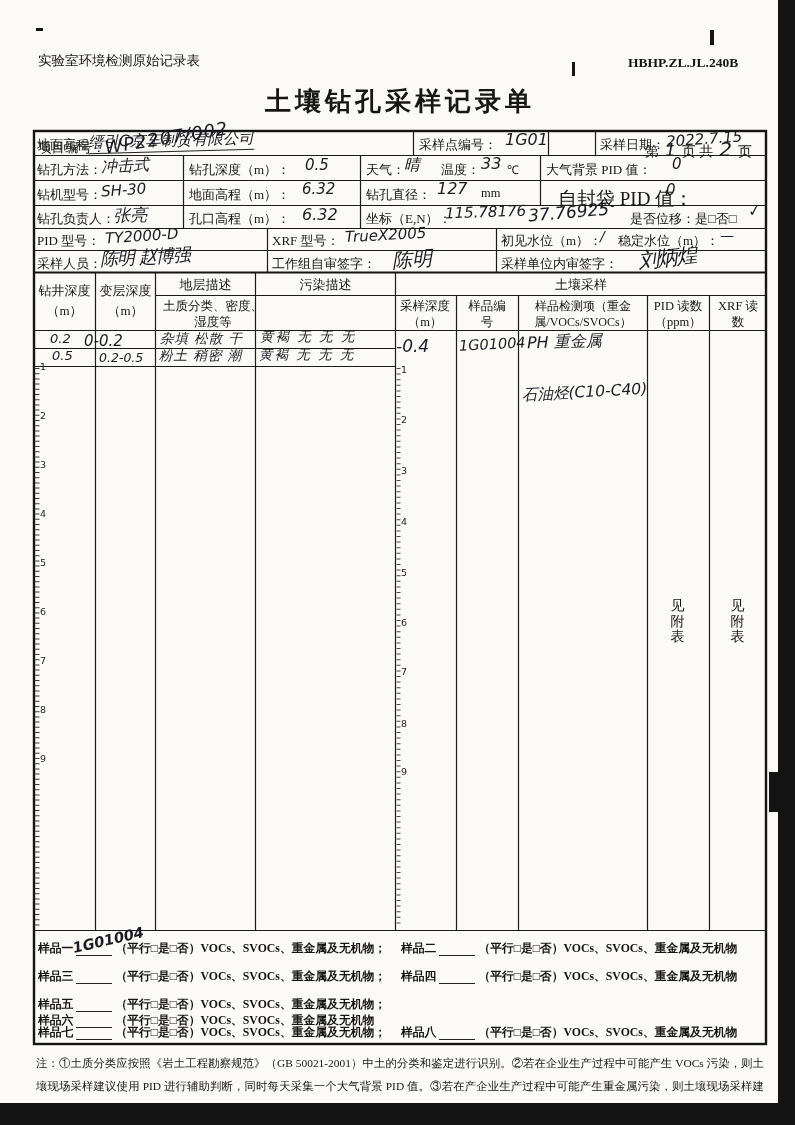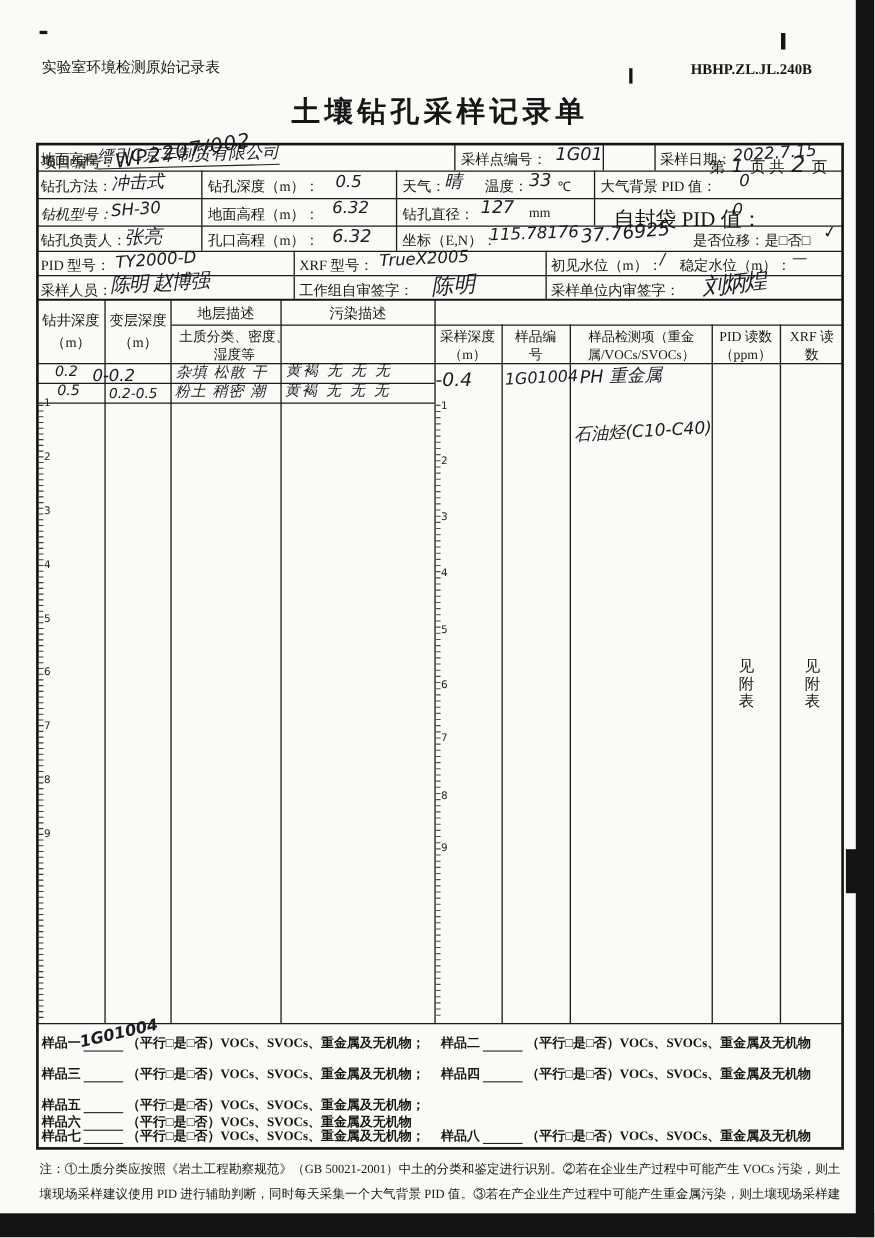--- a/index.html
+++ b/index.html
@@ -90,21 +90,21 @@
   <div class="lbl" style="left:189px;top:161px;font-size:13px;">钻孔深度（m）：</div>
   <div class="hw" style="left:305px;top:156px;font-size:15px;">0.5</div>
   <div class="lbl" style="left:366px;top:161px;font-size:13px;">天气：</div>
   <div class="hw" style="left:404px;top:155px;font-size:16px;">晴</div>
   <div class="lbl" style="left:441px;top:161px;font-size:13px;">温度：</div>
   <div class="hw" style="left:481px;top:154px;font-size:16px;">33</div>
   <div class="lbl" style="left:507px;top:161px;font-size:12px;">℃</div>
   <div class="lbl" style="left:546px;top:161px;font-size:13px;">大气背景 PID 值：</div>
   <div class="hw" style="left:672px;top:155px;font-size:15px;">0</div>
 
-  <div class="lbl" style="left:37px;top:186px;font-size:13px;font-style:italic;">钻机型号：</div>
+  <div class="lbl" style="left:37px;top:186px;font-size:13px;">钻机型号：</div>
   <div class="hw" style="left:101px;top:181px;font-size:15px;transform:rotate(-4deg);">SH-30</div>
   <div class="lbl" style="left:189px;top:186px;font-size:13px;">地面高程（m）：</div>
   <div class="hw" style="left:302px;top:180px;font-size:15px;">6.32</div>
   <div class="lbl" style="left:366px;top:186px;font-size:13px;">钻孔直径：</div>
   <div class="hw" style="left:437px;top:179px;font-size:16px;">127</div>
   <div class="lbl" style="left:481px;top:186px;font-size:12.5px;">mm</div>
   <div class="lbl" style="left:558px;top:186px;font-size:19px;">自封袋 PID 值：</div>
   <div class="hw" style="left:666px;top:181px;font-size:15px;">0</div>
 
   <div class="lbl" style="left:37px;top:210px;font-size:13px;">钻孔负责人：</div>
@@ -131,20 +131,21 @@
   <div class="hw" style="left:100px;top:245px;font-size:18px;transform:rotate(-3deg);letter-spacing:-1px;">陈明 赵博强</div>
   <div class="lbl" style="left:272px;top:255px;font-size:13px;">工作组自审签字：</div>
   <div class="hw" style="left:392px;top:246px;font-size:20px;transform:rotate(-4deg);">陈明</div>
   <div class="lbl" style="left:501px;top:255px;font-size:13px;">采样单位内审签字：</div>
   <div class="hw" style="left:638px;top:244px;font-size:21px;transform:rotate(-6deg);letter-spacing:-2px;">刘炳煌</div>
 
   <div class="lbl ctr" style="left:36px;top:281px;width:57px;font-size:13px;line-height:1.55;">钻井深度（m）</div>
   <div class="lbl ctr" style="left:97px;top:281px;width:57px;font-size:13px;line-height:1.55;">变层深度（m）</div>
   <div class="lbl ctr" style="left:156px;top:276px;width:99px;font-size:13px;">地层描述</div>
   <div class="lbl ctr" style="left:256px;top:276px;width:139px;font-size:13px;">污染描述</div>
+  <div class="lbl ctr" style="left:396px;top:276px;width:370px;font-size:13px;">土壤采样</div>
   <div class="lbl ctr" style="left:158px;top:299px;width:110px;font-size:12.5px;line-height:1.25;">土质分类、密度、湿度等</div>
   <div class="lbl ctr" style="left:397px;top:299px;width:56px;font-size:12.5px;line-height:1.25;">采样深度（m）</div>
   <div class="lbl ctr" style="left:464px;top:299px;width:46px;font-size:12.5px;line-height:1.25;">样品编号</div>
   <div class="lbl ctr" style="left:521px;top:299px;width:124px;font-size:12px;line-height:1.3;">样品检测项（重金属/VOCs/SVOCs）</div>
   <div class="lbl ctr" style="left:649px;top:299px;width:58px;font-size:12.5px;line-height:1.25;">PID 读数（ppm）</div>
   <div class="lbl ctr" style="left:712px;top:299px;width:52px;font-size:12.5px;line-height:1.25;">XRF 读数</div>
 
   <div class="hw" style="left:50px;top:331px;font-size:13px;">0.2</div>
   <div class="hw" style="left:84px;top:332px;font-size:15px;">0-0.2</div>
   <div class="hw" style="left:160px;top:330px;font-size:13.5px;letter-spacing:1px;">杂填 松散 干</div>

